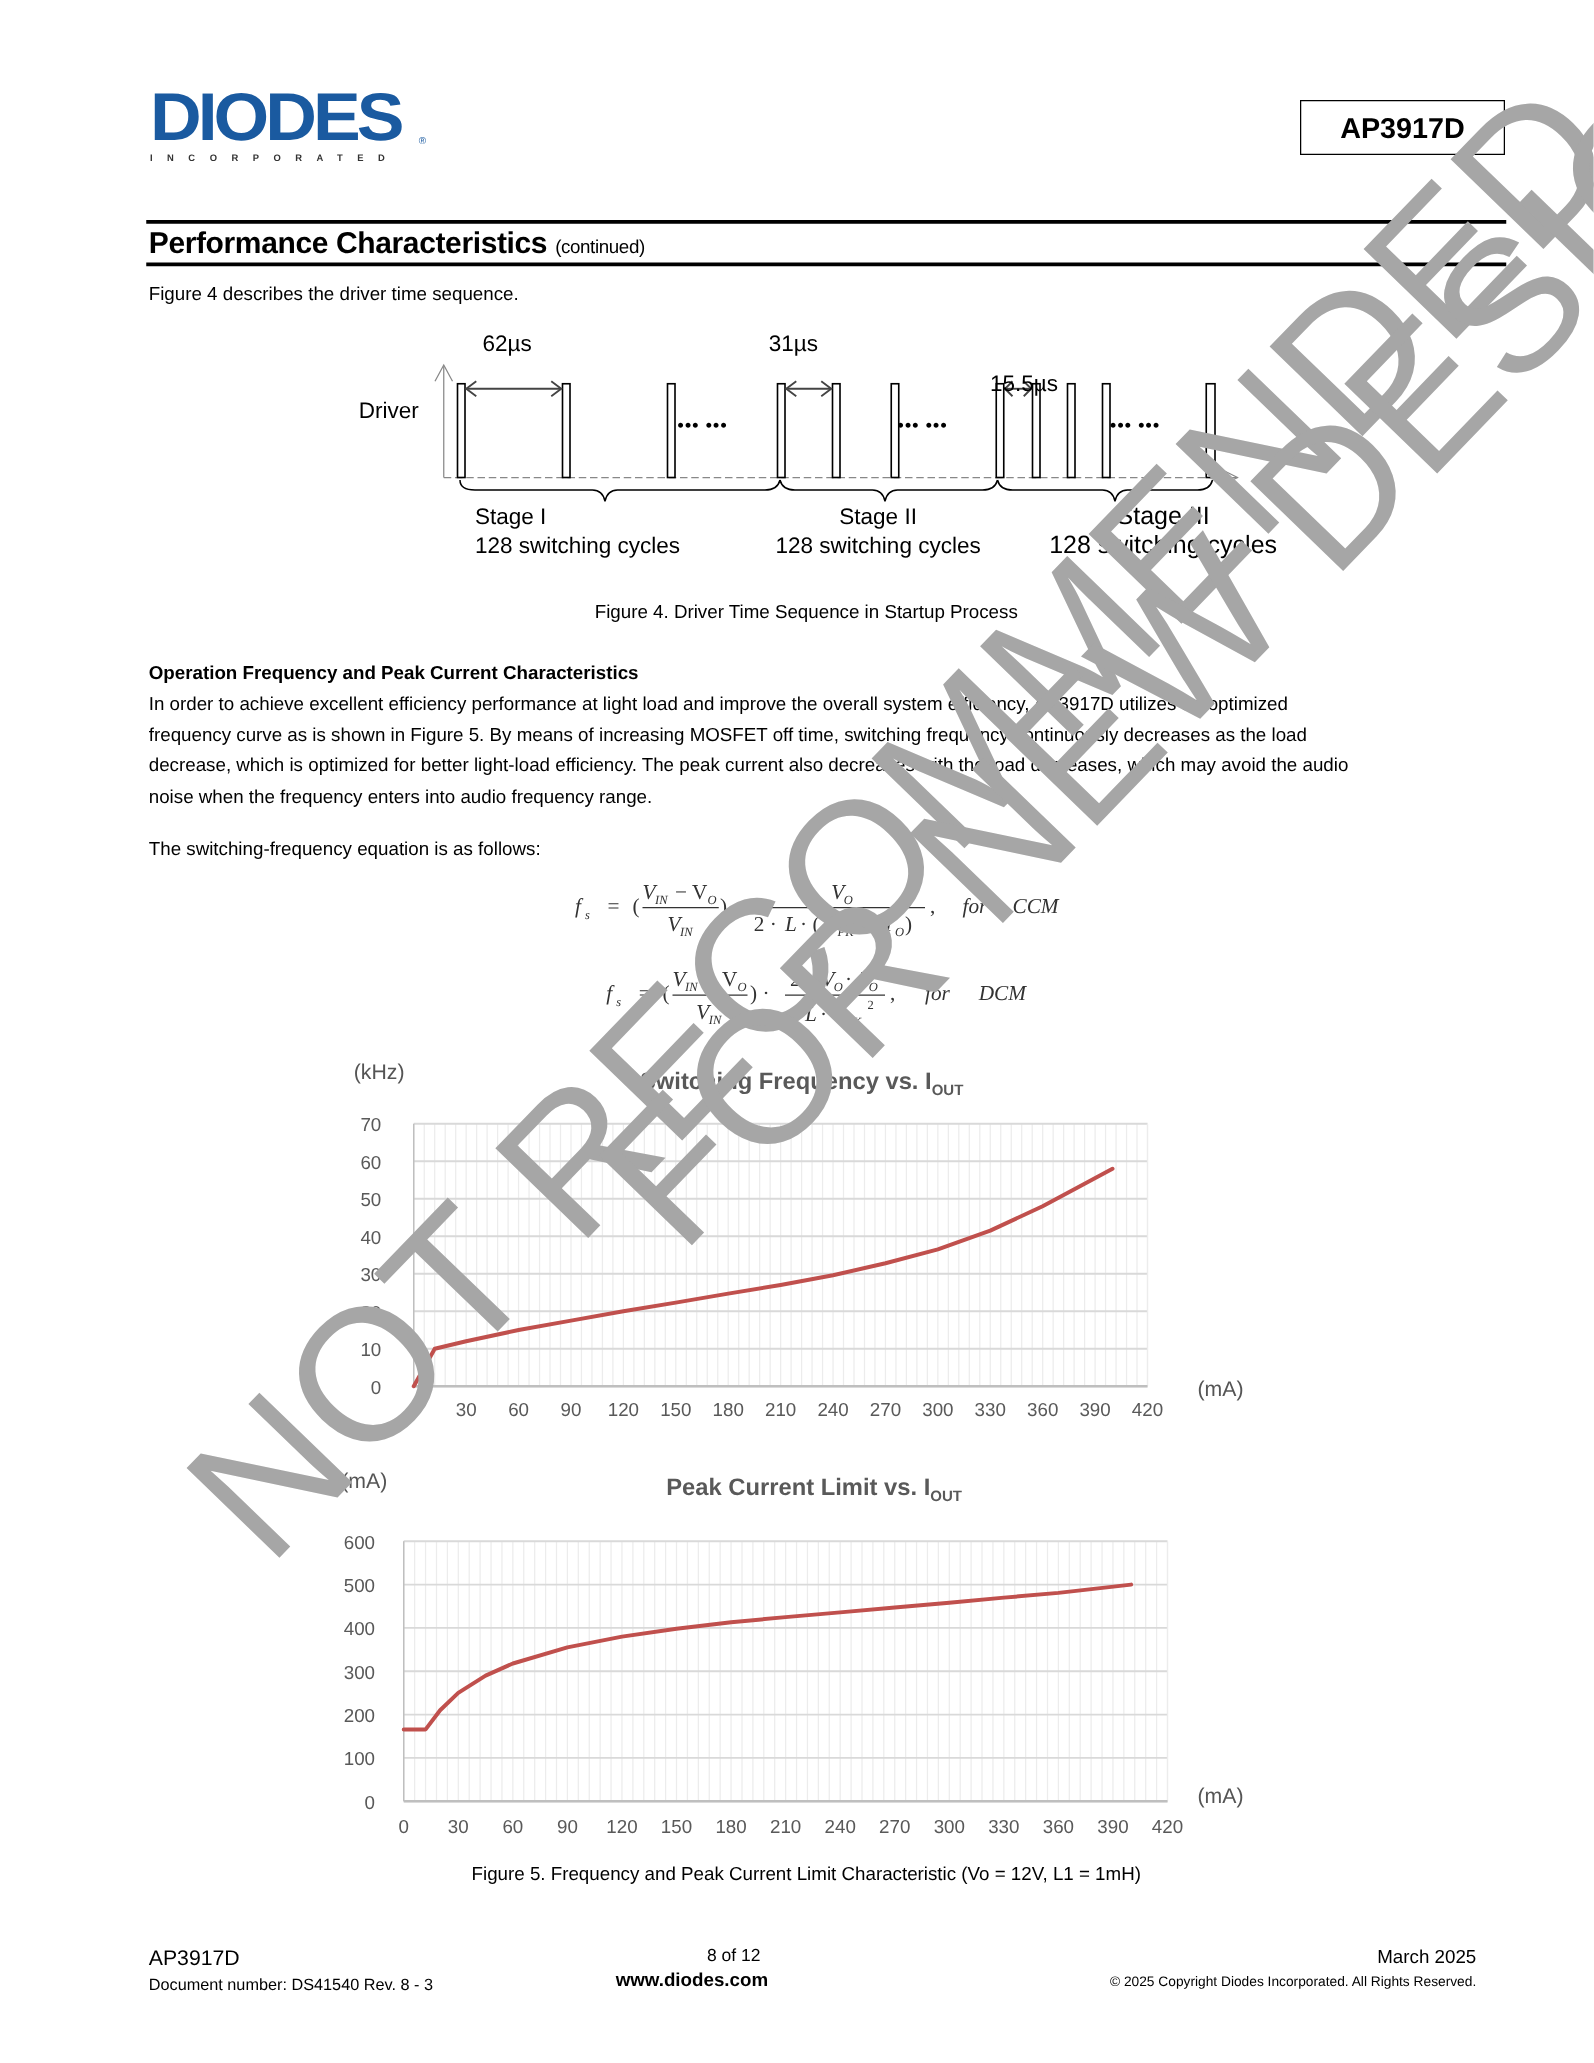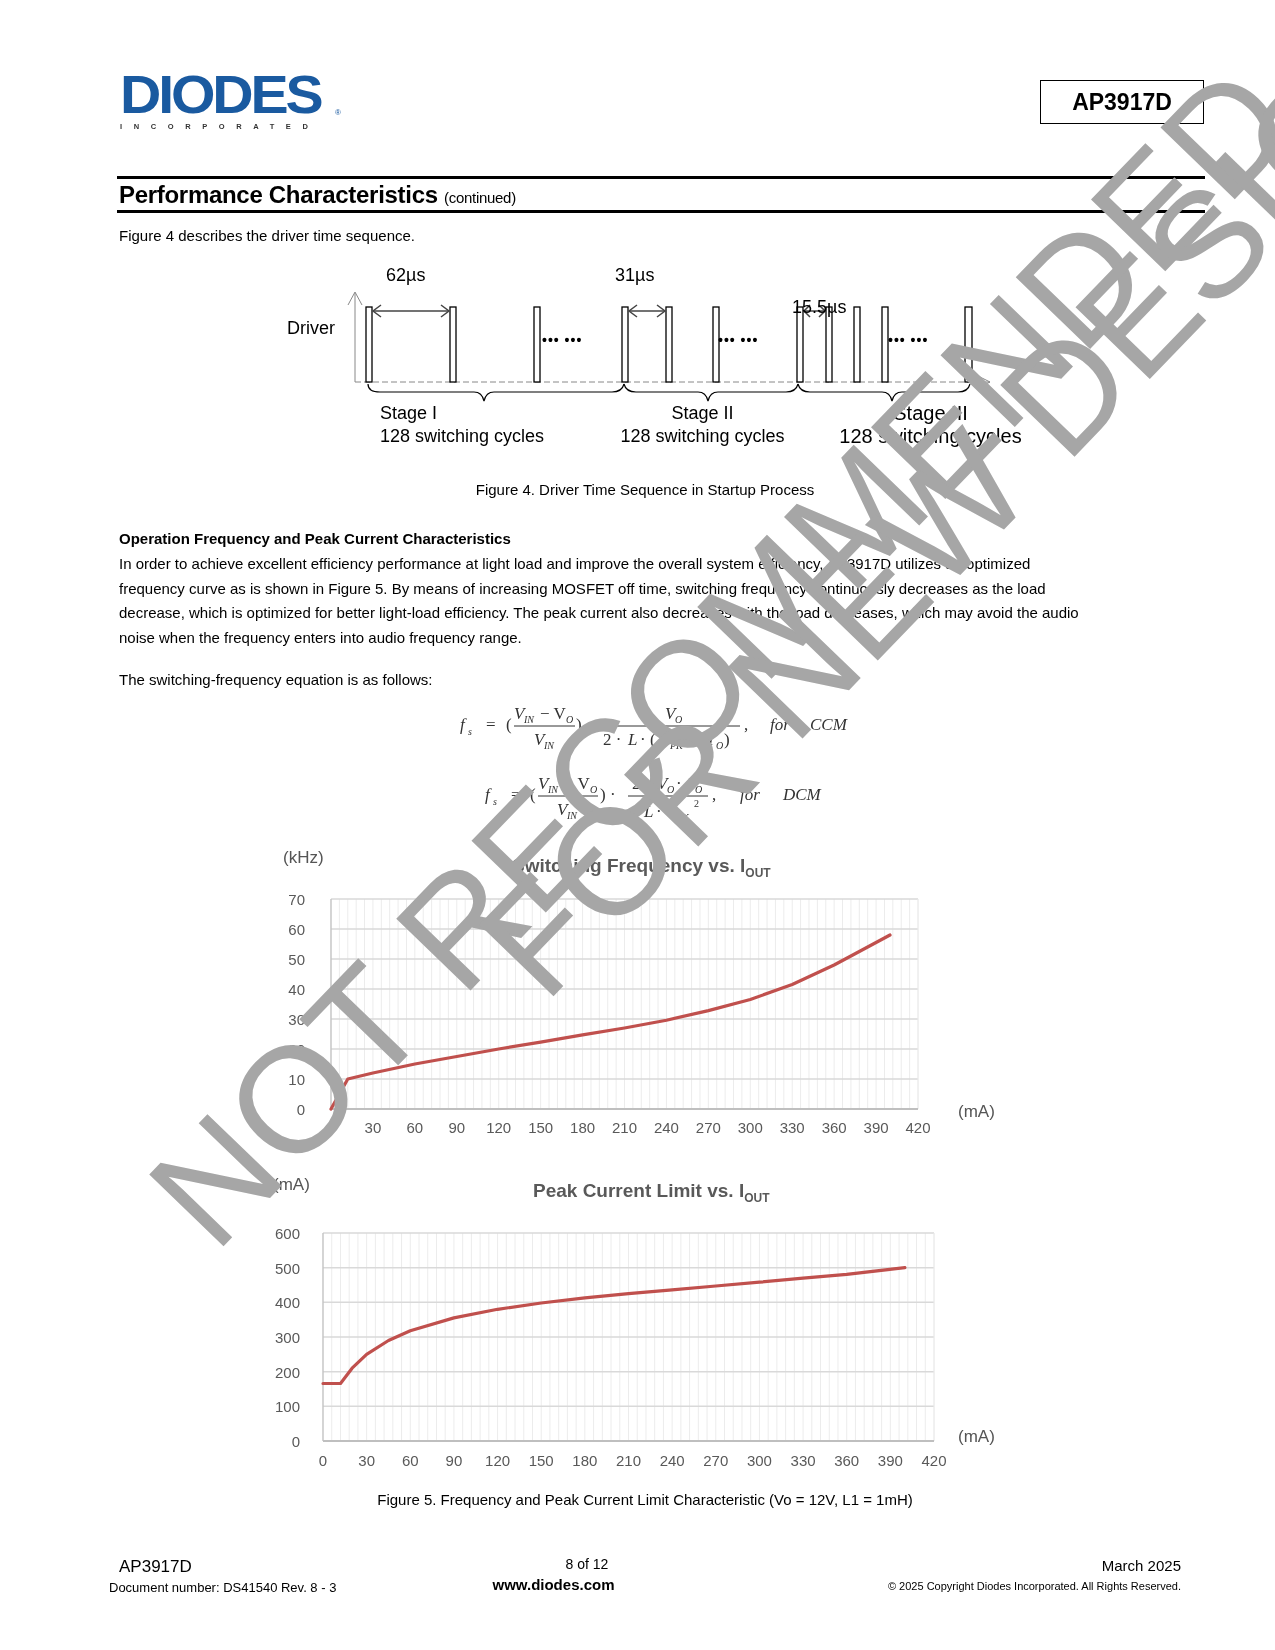--- a/index.html
+++ b/index.html
@@ -408,17 +408,17 @@
 <div class="abs caption" style="left:0; width:1290px; top:1491px;">Figure 5. Frequency and Peak Current Limit Characteristic (Vo = 12V, L1 = 1mH)</div>
 
 <svg class="abs watermark" style="left:0; top:0;" width="1275" height="1650">
   <g fill="#a6a6a6" font-family="Liberation Sans, sans-serif" font-size="150">
     <text transform="translate(215,1255) rotate(-46)" id="wm-line1">NOT RECOMMENDED</text>
     <text transform="translate(545,1005) rotate(-46)" id="wm-line2">FOR NEW DESIGN</text>
   </g>
 </svg>
 
 <div class="abs footer-l1" style="left:119px; top:1557px;">AP3917D</div>
-<div class="abs footer-small" style="left:109px; top:1580px;">Document number: DS41540 Rev. 8 - 3</div>
+<div class="abs footer-small" style="left:119px; top:1580px;">Document number: DS41540 Rev. 8 - 3</div>
 <div class="abs footer-small" style="left:0; width:1174px; text-align:center; top:1556px; font-size:14px;">8 of 12</div>
 <div class="abs" style="left:0; width:1107px; text-align:center; top:1576px; font-size:15px; font-weight:700;">www.diodes.com</div>
 <div class="abs" style="right:94px; top:1557px; font-size:15px;">March 2025</div>
 <div class="abs footer-tiny" style="right:94px; top:1580px;">© 2025 Copyright Diodes Incorporated. All Rights Reserved.</div>
 
 </body></html>

